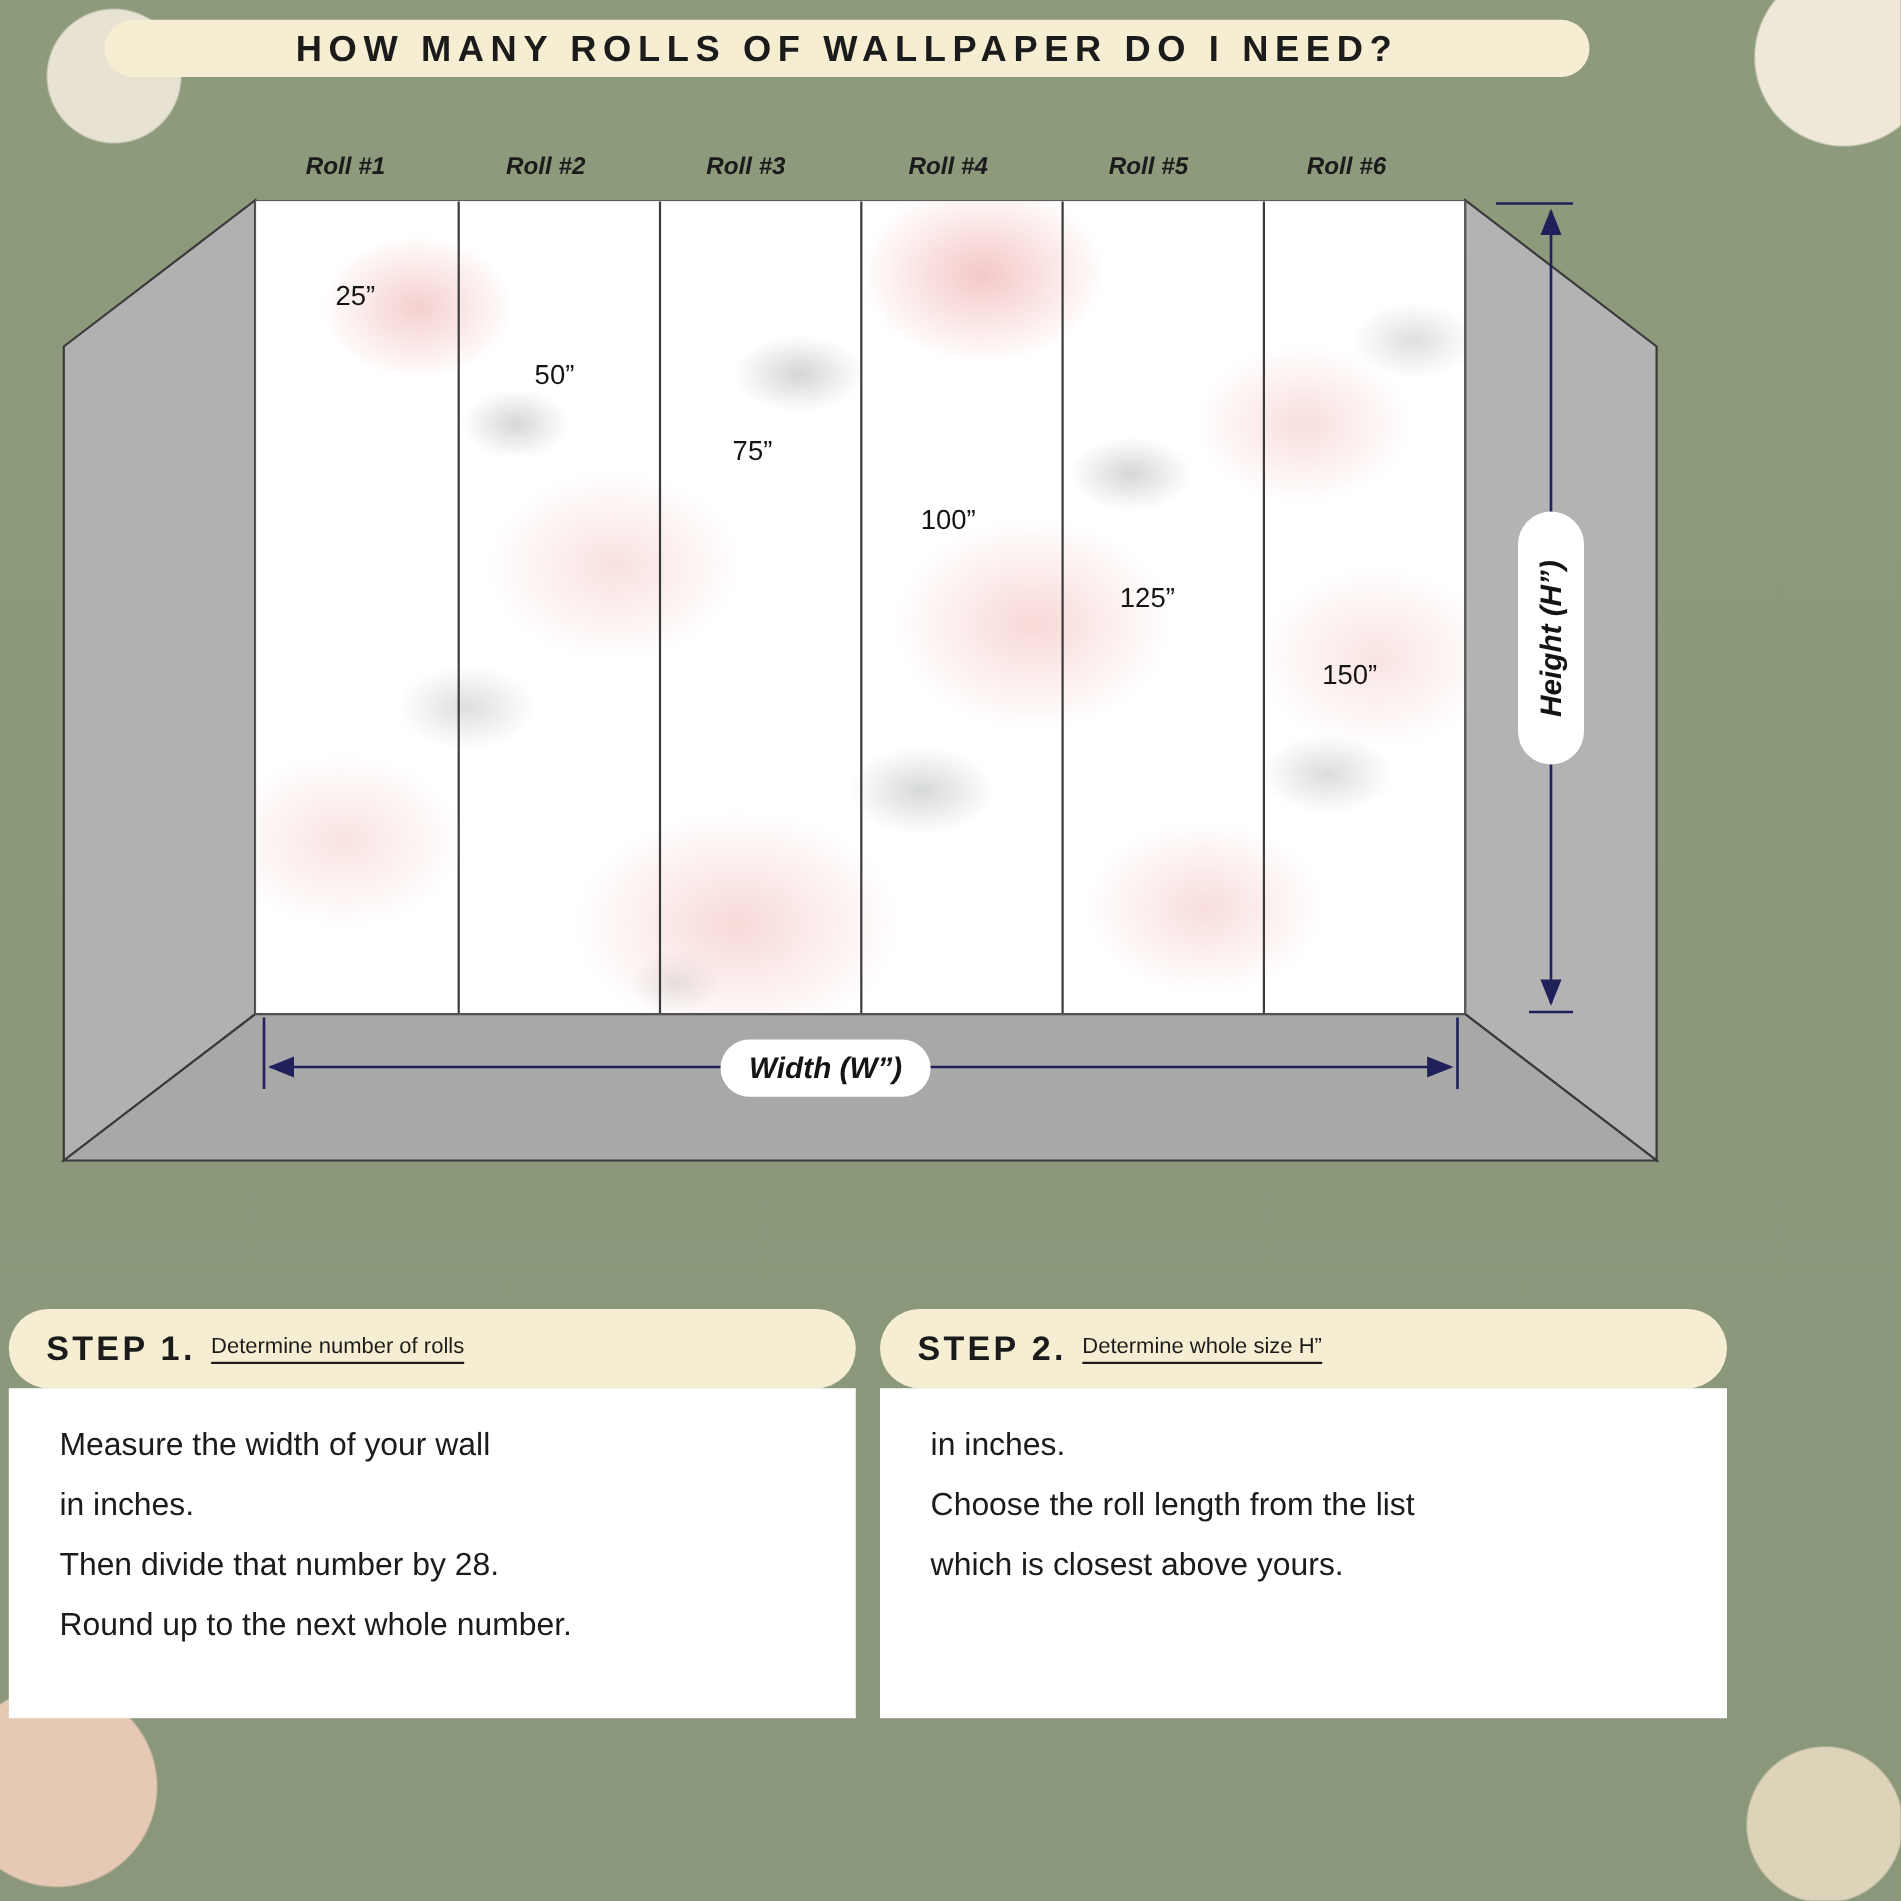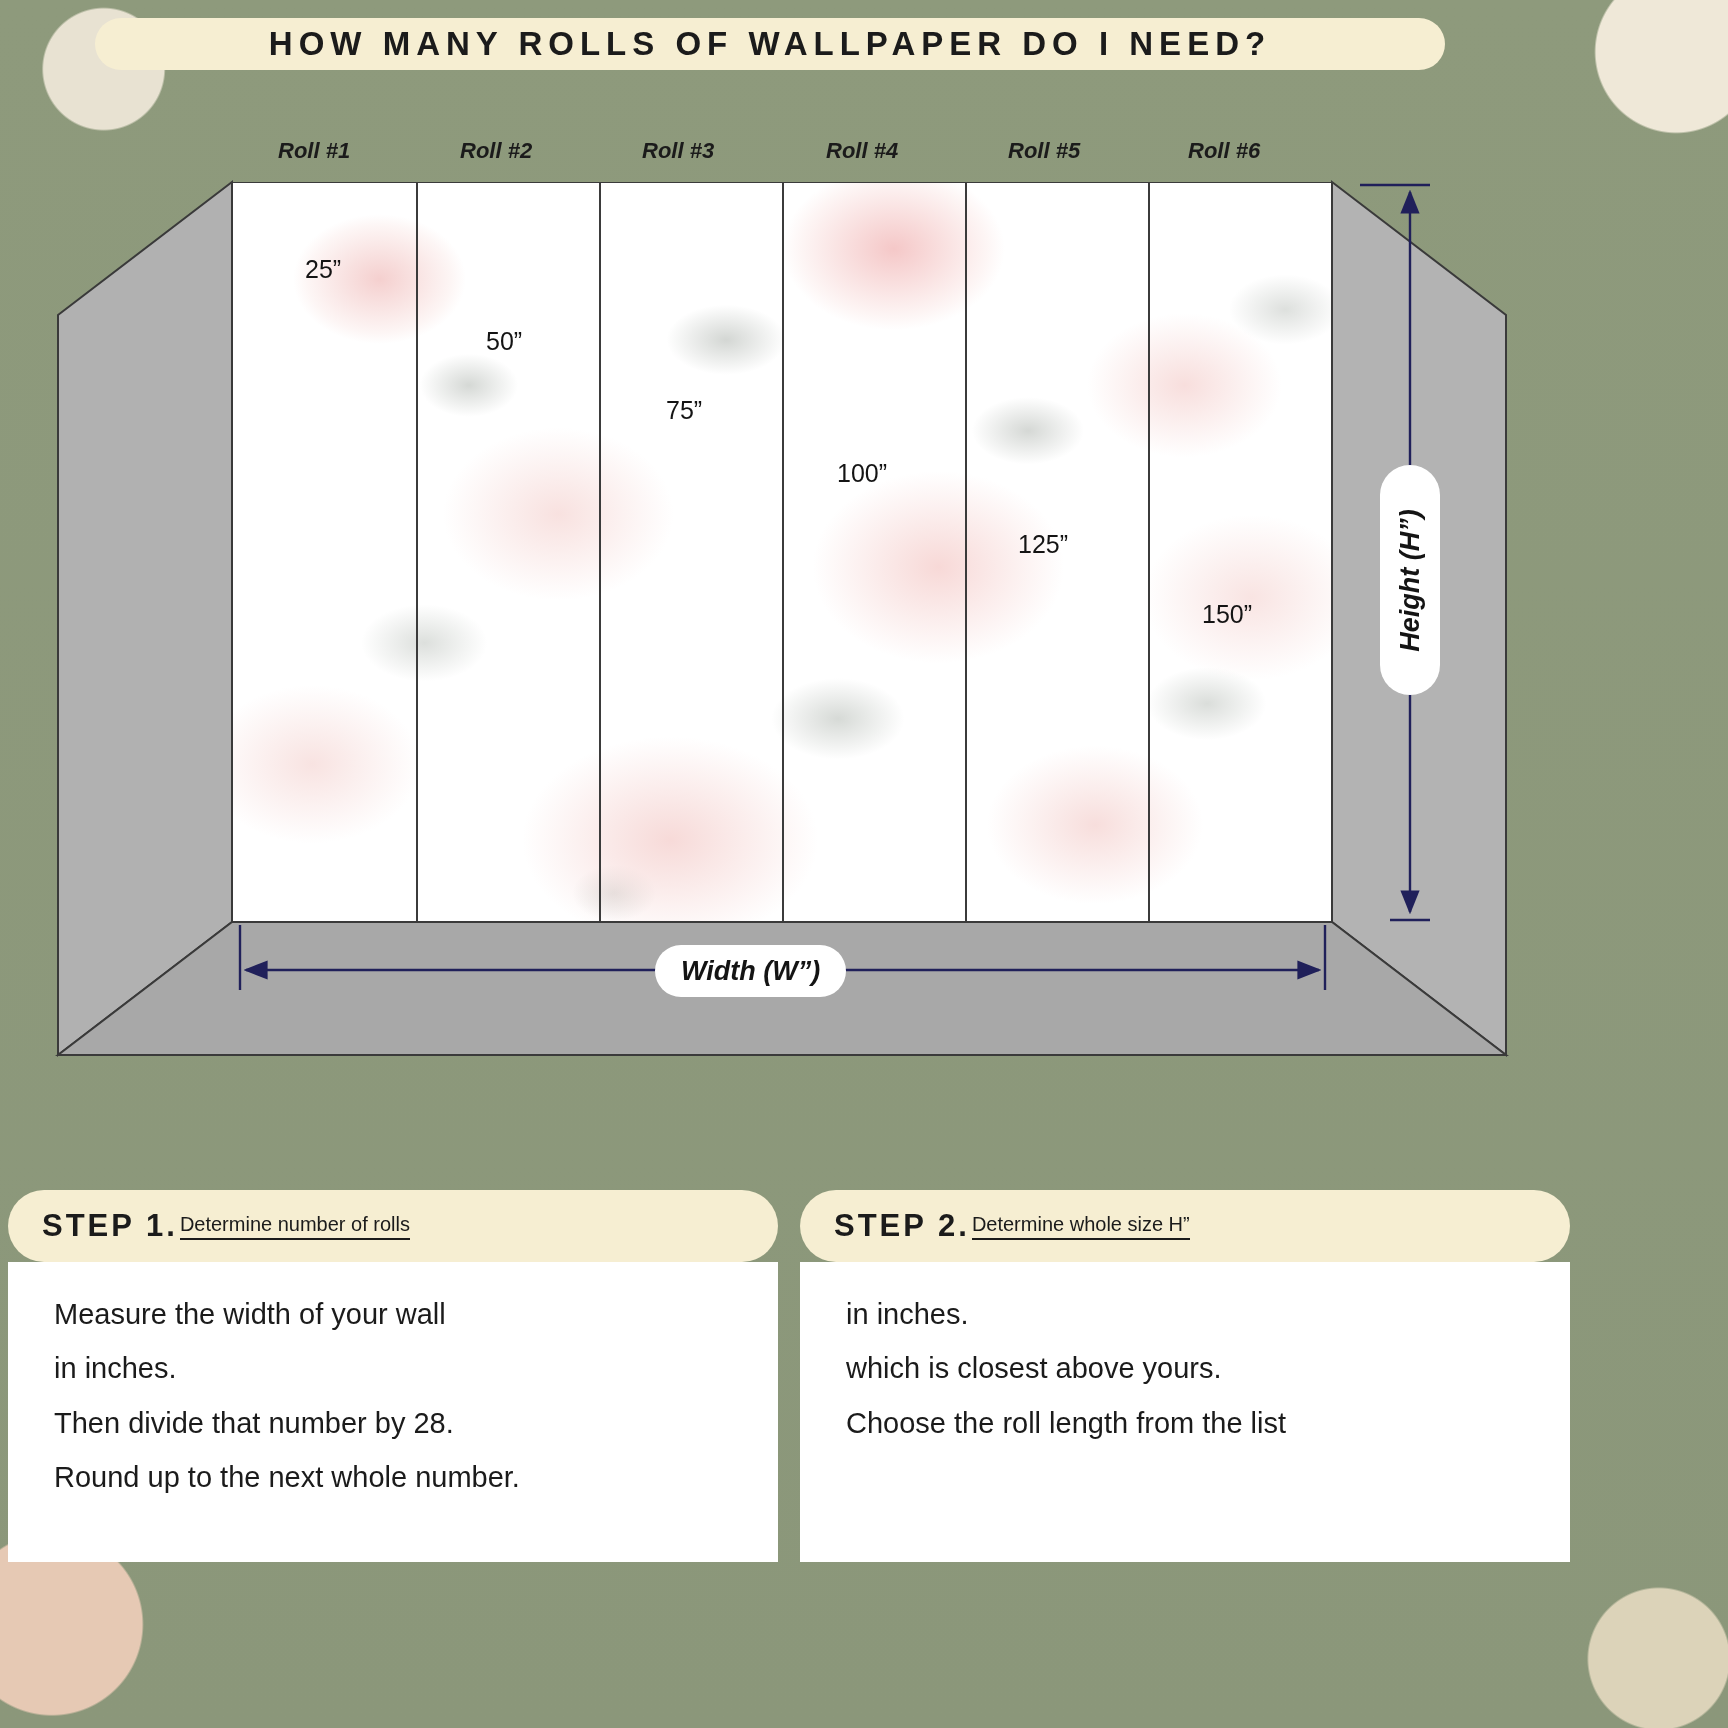--- a/index.html
+++ b/index.html
@@ -130,21 +130,21 @@
   }
   .step-card.left  { left: 8px; }
   .step-card.right { left: 800px; }
 
   .step-head {
     height: 72px;
     background: #f6eed2;
     border-radius: 38px;
     display: flex; align-items: center;
     padding-left: 34px;
-    gap: 2px;
+    gap: 14px;
   }
   .step-num {
     font-size: 31px; font-weight: bold; letter-spacing: 3px; color: #1b1b1b;
     white-space: nowrap;
   }
   .step-sub {
     font-size: 20px; color: #1b1b1b; white-space: nowrap;
     border-bottom: 2px solid #1b1b1b;
     padding-bottom: 2px;
   }
@@ -262,18 +262,18 @@
     </div>
   </div>
 
   <div class="step-card right">
     <div class="step-head">
       <div class="step-num">STEP 2.</div>
       <div class="step-sub">Determine whole size H”</div>
     </div>
     <div class="step-body">
       <p>in inches.</p>
+      <p>Choose the roll length from the list</p>
       <p>which is closest above yours.</p>
-      <p>Choose the roll length from the list</p>
     </div>
   </div>
 
 </div>
 
 </body></html>

